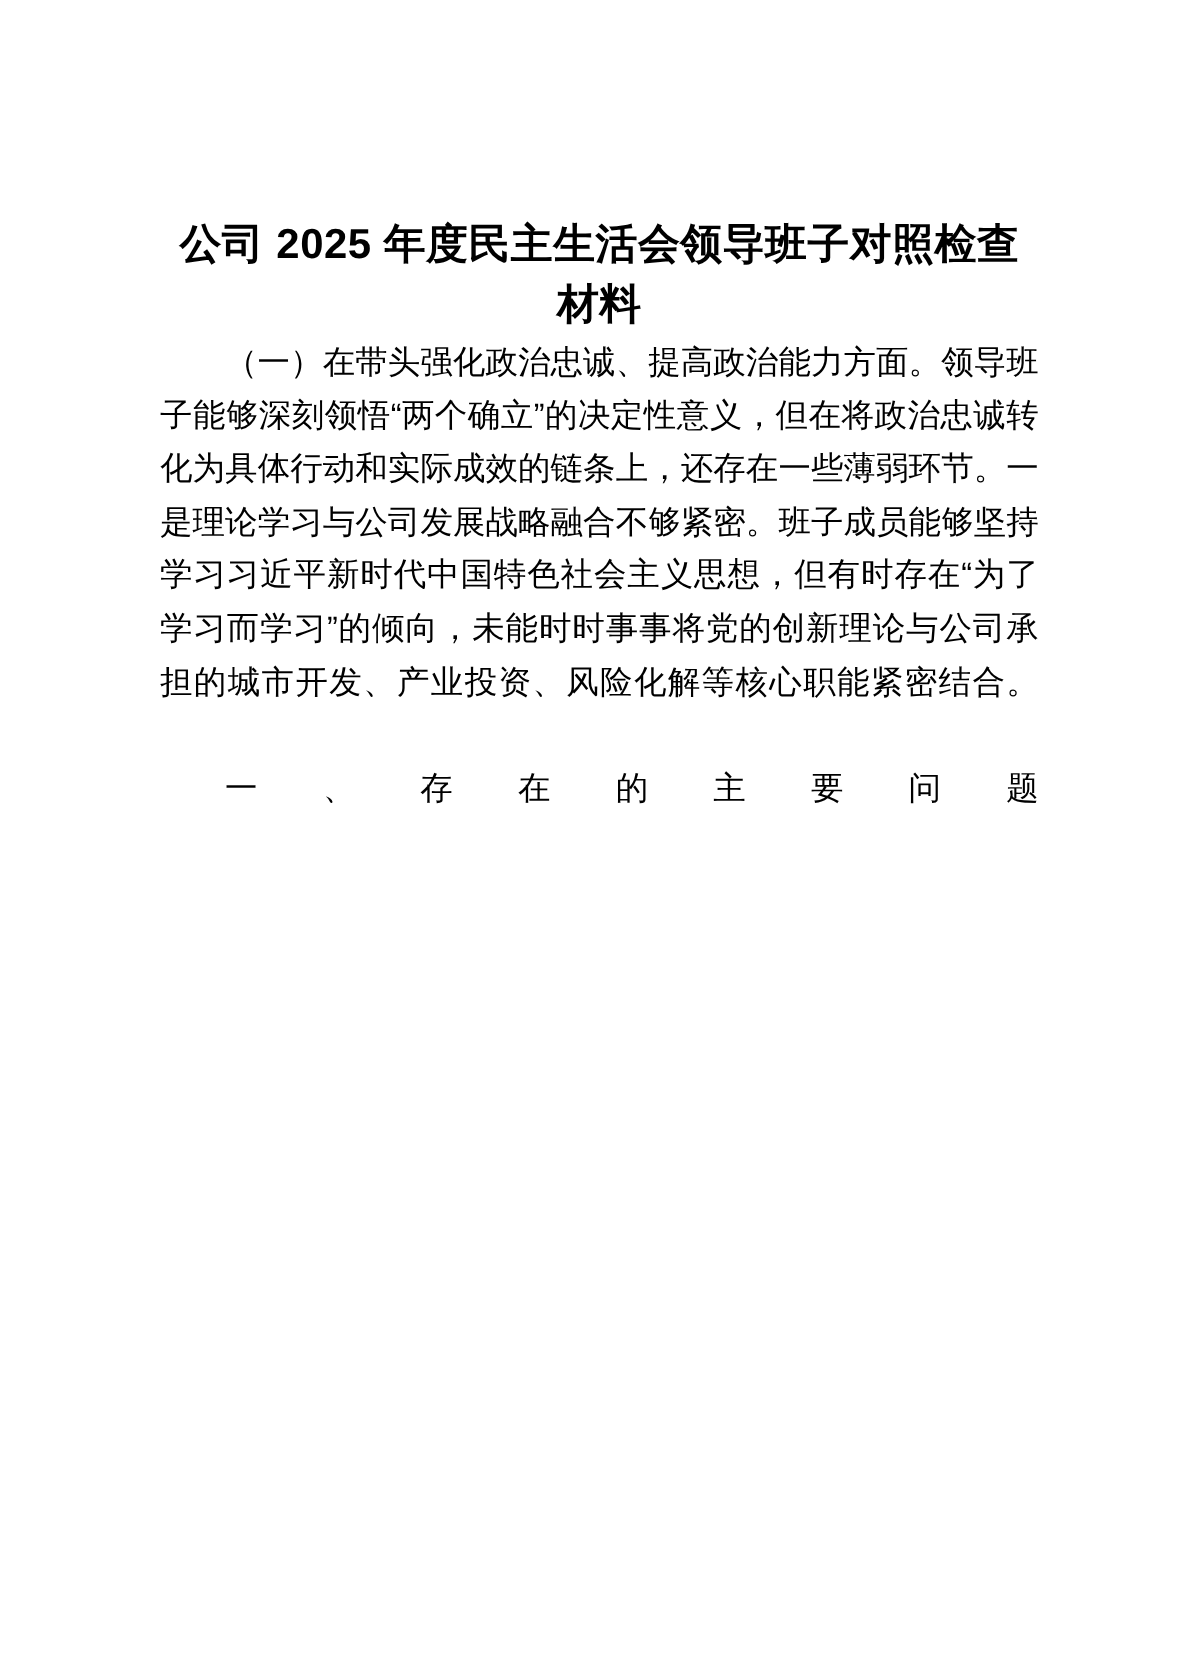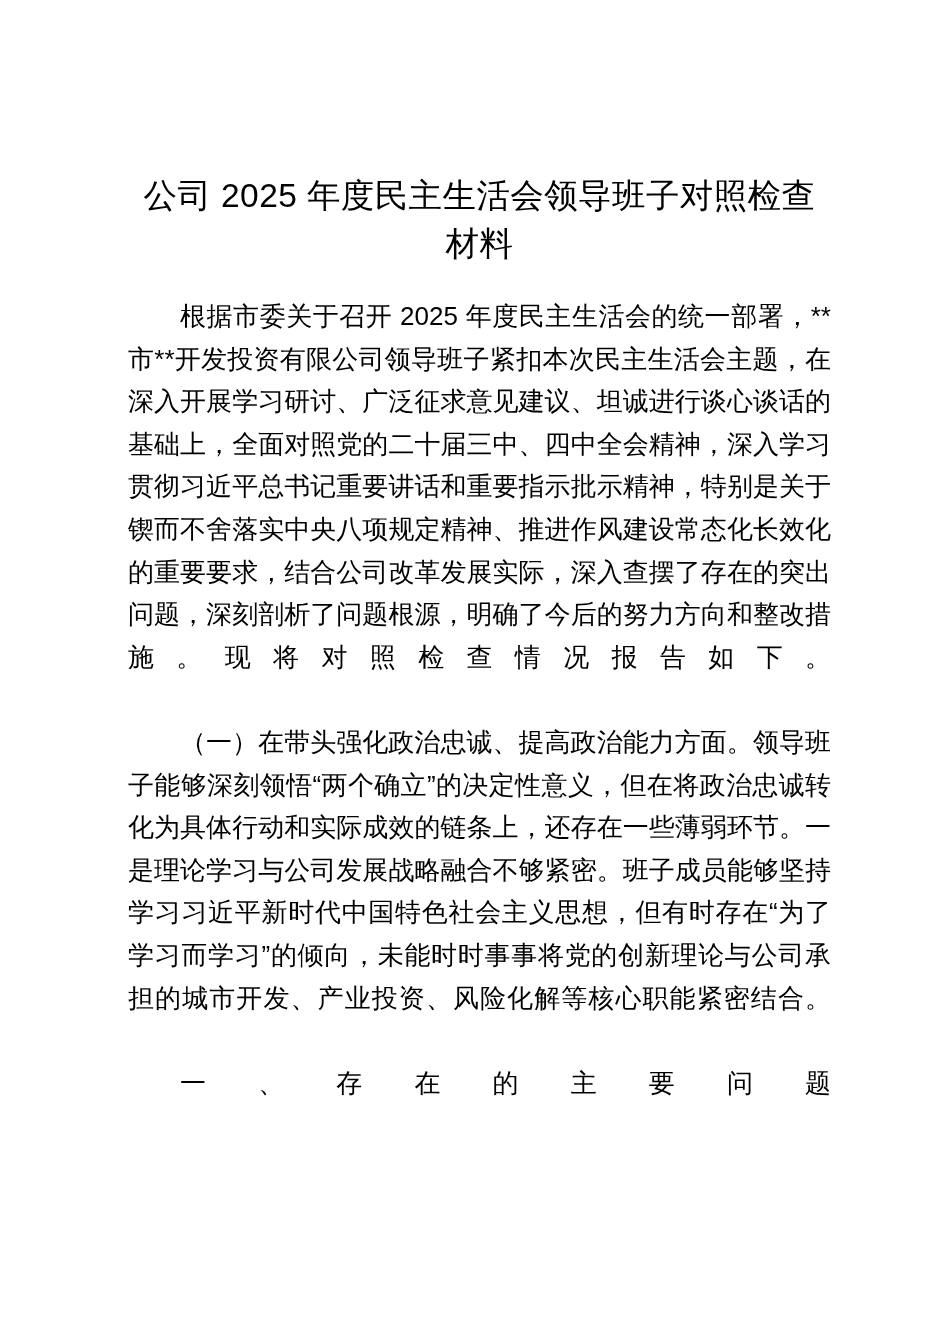--- a/index.html
+++ b/index.html
@@ -20,21 +20,21 @@
     box-sizing: border-box;
   }
   #doc-body {
     position: absolute;
     left: 128px;
     top: 0;
     width: 703px;
   }
   .doc-title {
     font-size: 33.5px;
-    font-weight: normal;
+    font-weight: bold;
     line-height: 48px;
     text-align: center;
     letter-spacing: 0.4px;
     margin: 0;
     padding-top: 172px;
     word-break: break-all;
   }
   .para {
     font-size: 26px;
     font-weight: normal;
@@ -59,20 +59,19 @@
 </head>
 <body>
 
 <div id="page">
   <div id="doc-body">
 
     <h1 class="doc-title">
       <span>公司 2025 年度民主生活会领导班子对照检查</span><span>材料</span>
     </h1>
 
-    <p class="para first-body">根据市委关于召开 2025 年度民主生活会的统一部署，**市**开发投资有限公司领导班子紧扣本次民主生活会主题，在深入开展学习研讨、广泛征求意见建议、坦诚进行谈心谈话的基础上，全面对照党的二十届三中、四中全会精神，深入学习贯彻习近平总书记重要讲话和重要指示批示精神，特别是关于锲而不舍落实中央八项规定精神、推进作风建设常态化长效化的重要要求，结合公司改革发展实际，深入查摆了存在的突出问题，深刻剖析了问题根源，明确了今后的努力方向和整改措施。现将对照检查情况报告如下。</p>
 
     <p class="para">（一）在带头强化政治忠诚、提高政治能力方面。领导班子能够深刻领悟“两个确立”的决定性意义，但在将政治忠诚转化为具体行动和实际成效的链条上，还存在一些薄弱环节。一是理论学习与公司发展战略融合不够紧密。班子成员能够坚持学习习近平新时代中国特色社会主义思想，但有时存在“为了学习而学习”的倾向，未能时时事事将党的创新理论与公司承担的城市开发、产业投资、风险化解等核心职能紧密结合。</p>
 
     <p class="para">一、存在的主要问题</p>
 
   </div>
 </div>
 
 </body></html>

